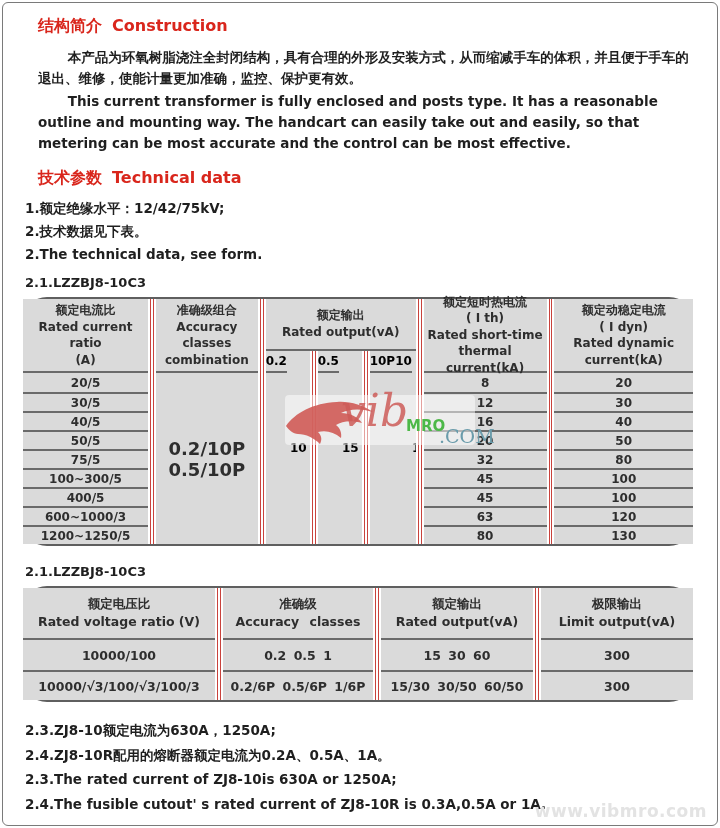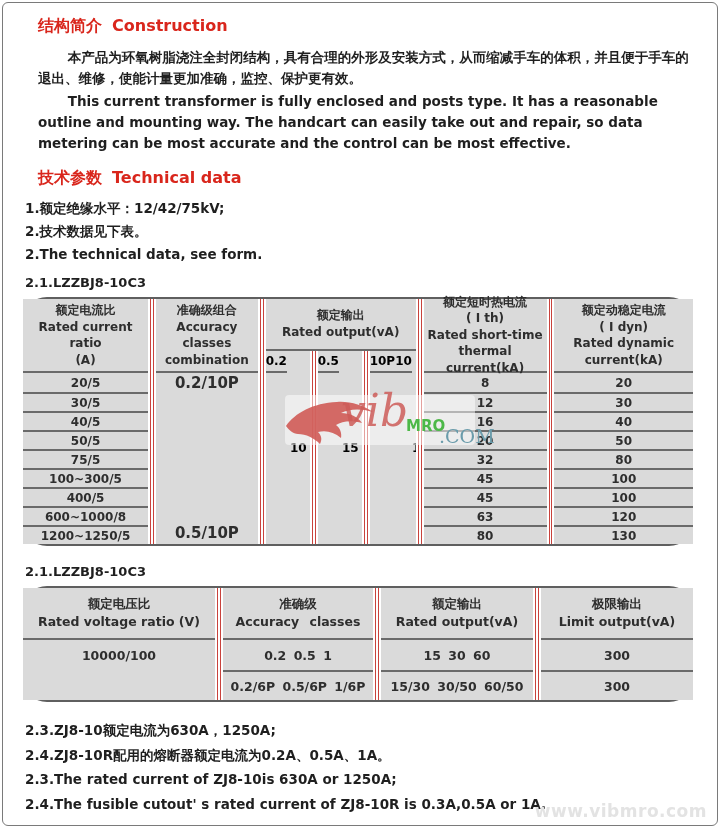--- a/index.html
+++ b/index.html
@@ -29,21 +29,21 @@
   .gap::before, .gap::after { content:""; width:1px; background:#c9423c; }
   .col { background:#dadada; color:#2e2e2e; display:flex; flex-direction:column; }
   .head {
     box-sizing:border-box; border-bottom:2px solid #6a6a6a;
     display:flex; flex-direction:column; align-items:center; justify-content:center;
     text-align:center; font-weight:bold;
   }
   .t1 .head { height:74px; font-size:12px; line-height:16.5px; }
   .row { box-sizing:border-box; height:19px; display:flex; align-items:center; justify-content:center; font-size:12px; font-weight:bold; }
   .row + .row { border-top:2px solid #6a6a6a; }
-  .merged-cell { height:171px; display:flex; flex-direction:column; align-items:center; justify-content:space-between; font-size:15px; font-weight:bold; line-height:21px; }
+  .merged-cell { height:171px; display:flex; flex-direction:column; align-items:center; justify-content:center; font-size:18px; font-weight:bold; line-height:21px; }
   .ogroup { display:flex; flex-direction:column; width:150px; }
   .ohead { background:#dadada; box-sizing:border-box; height:52px; border-bottom:2px solid #6a6a6a;
     display:flex; flex-direction:column; align-items:center; justify-content:center; text-align:center;
     font-size:12px; line-height:17px; font-weight:bold; color:#2e2e2e; }
   .osubs { display:flex; height:193px; }
   .ocol { display:flex; flex-direction:row; background:#dadada; color:#000000; }
   .osub { box-sizing:border-box; height:22px; border-bottom:2px solid #6a6a6a; display:flex; align-items:center; justify-content:center; font-size:12px; font-weight:bold; }
   .oval { flex:1; display:flex; align-items:center; justify-content:center; font-size:12px; font-weight:bold; }
 
   .t2 .head { height:52px; font-size:12.5px; line-height:18px; }
@@ -61,21 +61,21 @@
   .notes div { font-size:13.5px; font-weight:bold; color:#1f1f1f; line-height:24.5px; }
 </style>
 </head>
 <body>
 
 <div class="page">
 
   <h1 class="red-heading"><span>结构简介</span><span class="en">Construction</span></h1>
 
   <p class="body-para">本产品为环氧树脂浇注全封闭结构，具有合理的外形及安装方式，从而缩减手车的体积，并且便于手车的退出、维修，使能计量更加准确，监控、保护更有效。</p>
-  <p class="body-para">This current transformer is fully enclosed and posts type. It has a reasonable outline and mounting way. The handcart can easily take out and repair, so data metering can be most accurate and the control can be most effective.</p>
+  <p class="body-para">This current transformer is fully enclosed and posts type. It has a reasonable outline and mounting way. The handcart can easily take out and easily, so that metering can be most accurate and the control can be most effective.</p>
 
   <h1 class="red-heading second"><span>技术参数</span><span class="en">Technical data</span></h1>
 
   <div class="tech-lines">
     <div>1.额定绝缘水平：12/42/75kV;</div>
     <div>2.技术数据见下表。</div>
     <div>2.The technical data, see form.</div>
   </div>
 
   <div class="tbl-title">2.1.LZZBJ8-10C3</div>
@@ -88,21 +88,21 @@
         <span>Rated current ratio</span>
         <span>(A)</span>
       </div>
       <div class="row">20/5</div>
       <div class="row">30/5</div>
       <div class="row">40/5</div>
       <div class="row">50/5</div>
       <div class="row">75/5</div>
       <div class="row">100~300/5</div>
       <div class="row">400/5</div>
-      <div class="row">600~1000/8</div>
+      <div class="row">600~1000/3</div>
       <div class="row">1200~1250/5</div>
     </div>
     <div class="gap"></div>
 
     <div class="col" style="width:106px">
       <div class="head">
         <span>准确级组合</span>
         <span>Accuracy</span>
         <span>classes</span>
         <span>combination</span>
@@ -187,20 +187,21 @@
 
   <div class="tbl-title second">2.1.LZZBJ8-10C3</div>
 
   <div class="tbl t2">
     <div class="col" style="width:192px">
       <div class="head">
         <span>额定电压比</span>
         <span>Rated voltage ratio (V)</span>
       </div>
       <div class="row">10000/100</div>
+      <div class="row">10000/√3/100/√3/100/3</div>
     </div>
     <div class="gap"></div>
     <div class="col" style="width:150px">
       <div class="head">
         <span>准确级</span>
         <span style="word-spacing:6px">Accuracy classes</span>
       </div>
       <div class="row">0.2 0.5 1</div>
       <div class="row">0.2/6P 0.5/6P 1/6P</div>
     </div>

